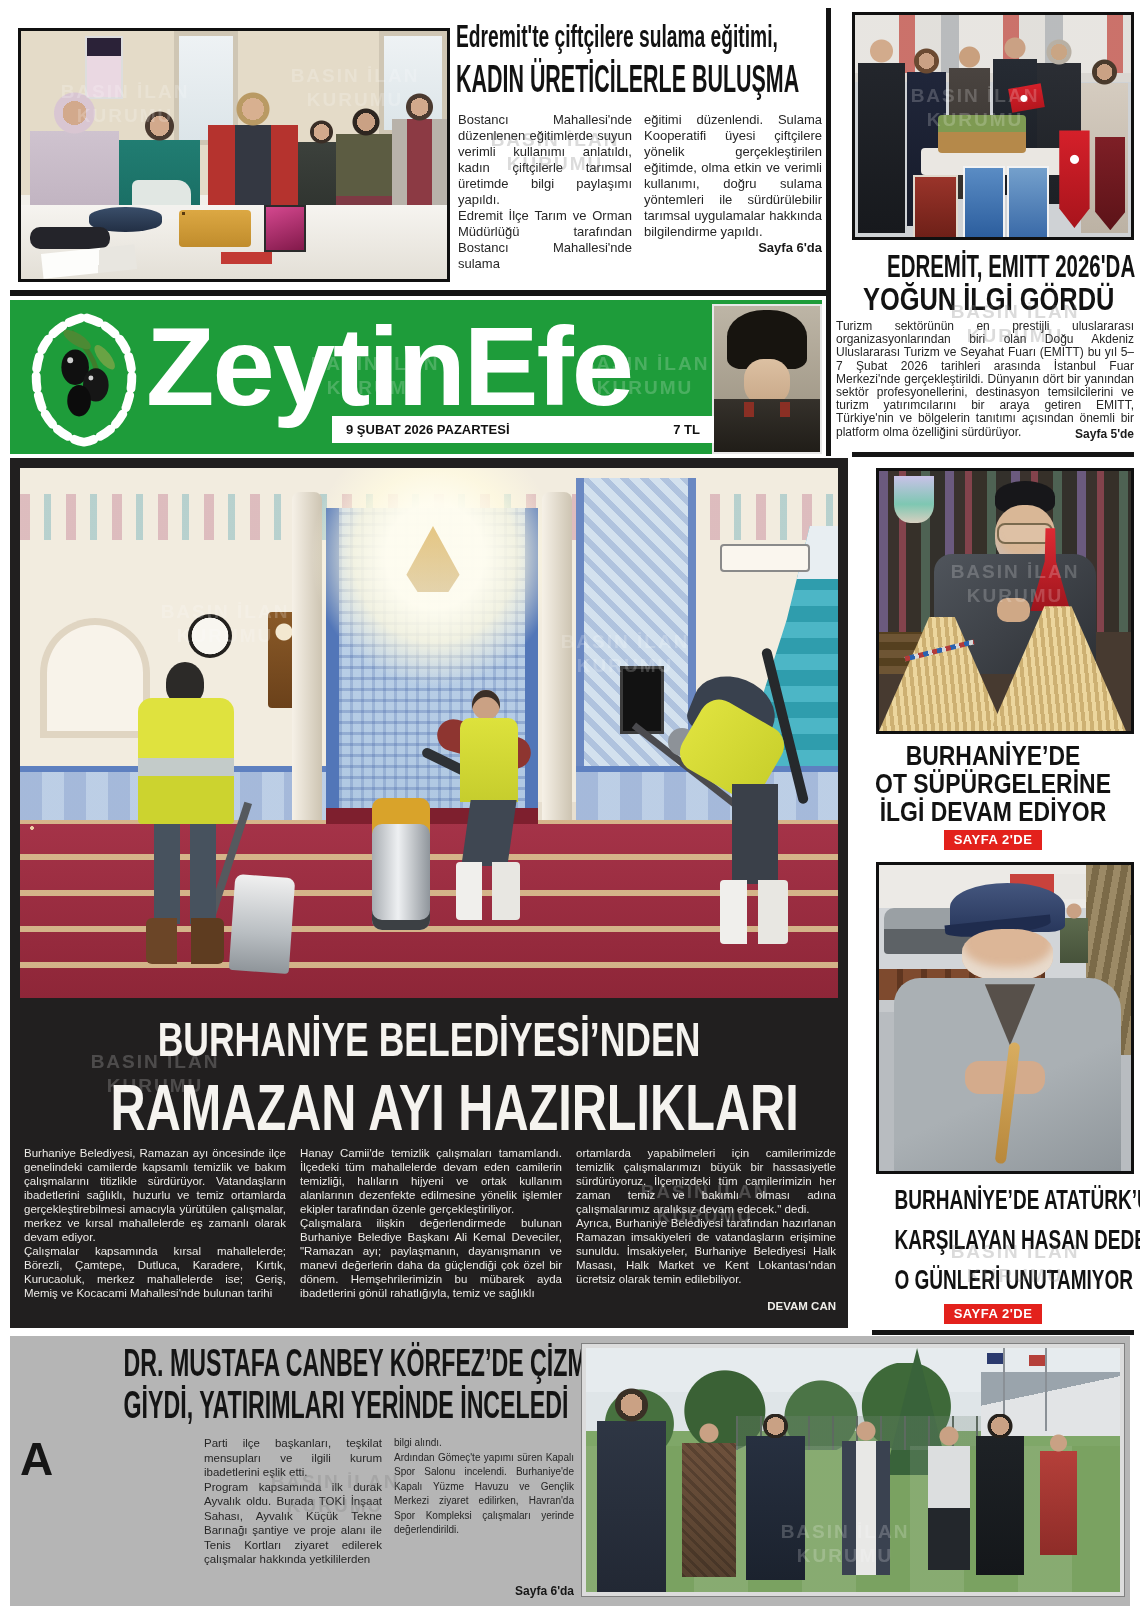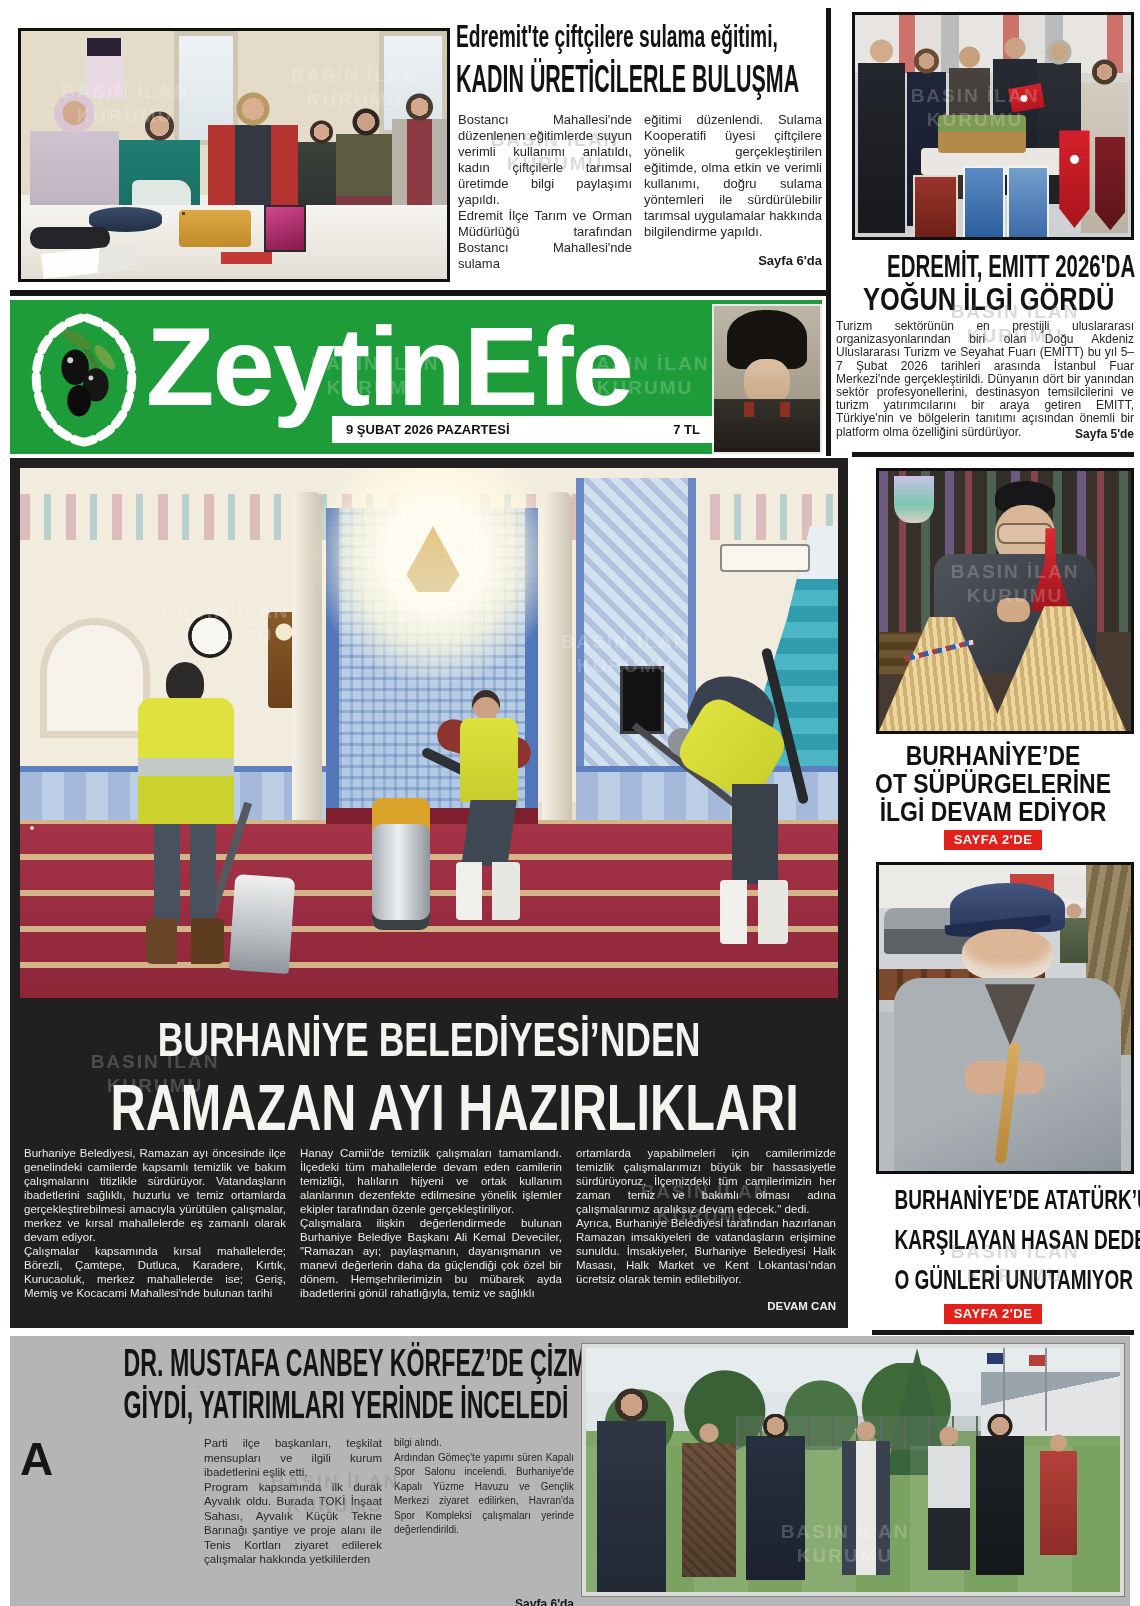--- a/index.html
+++ b/index.html
@@ -6,21 +6,21 @@
   .pg{position:relative;width:1140px;height:1606px;background:#ffffff;overflow:hidden;
       font-family:"Liberation Sans",sans-serif;margin:0 auto;}
   .ab{position:absolute;}
   .ph{position:absolute;overflow:hidden;}
   .bd{border:3px solid #101010;}
   .sq{display:block;white-space:nowrap;font-weight:bold;color:#121212;}
   .sqc{text-align:center;transform-origin:50% 50%;}
   .sql{transform-origin:0 50%;}
   .bt{color:#262626;text-align:justify;white-space:pre-line;overflow:hidden;}
   .btw{color:#edebe7;text-align:justify;white-space:pre-line;overflow:hidden;}
-  .pr{font-weight:bold;text-align:right;margin-top:13px;}
+  .pr{font-weight:bold;text-align:right;}
   .rule{position:absolute;background:#141414;}
   .badge{display:inline-block;background:#e3211c;color:#fff;font-weight:bold;font-size:13px;
          padding:2px 10px 3px;letter-spacing:.5px;}
   .brow{position:absolute;text-align:center;}
   .wm{position:absolute;font-weight:bold;font-size:19px;letter-spacing:2px;text-align:center;
       line-height:1.25;white-space:pre-line;pointer-events:none;z-index:60;text-transform:uppercase;}
   .wml{color:rgba(255,255,255,.20);}
   .wmd{color:rgba(125,125,125,.28);}
   .dc{float:left;font-size:46px;line-height:40px;font-weight:bold;color:#161616;margin:3px 7px 0 0;}
   .fig{position:absolute;background-repeat:no-repeat;}

